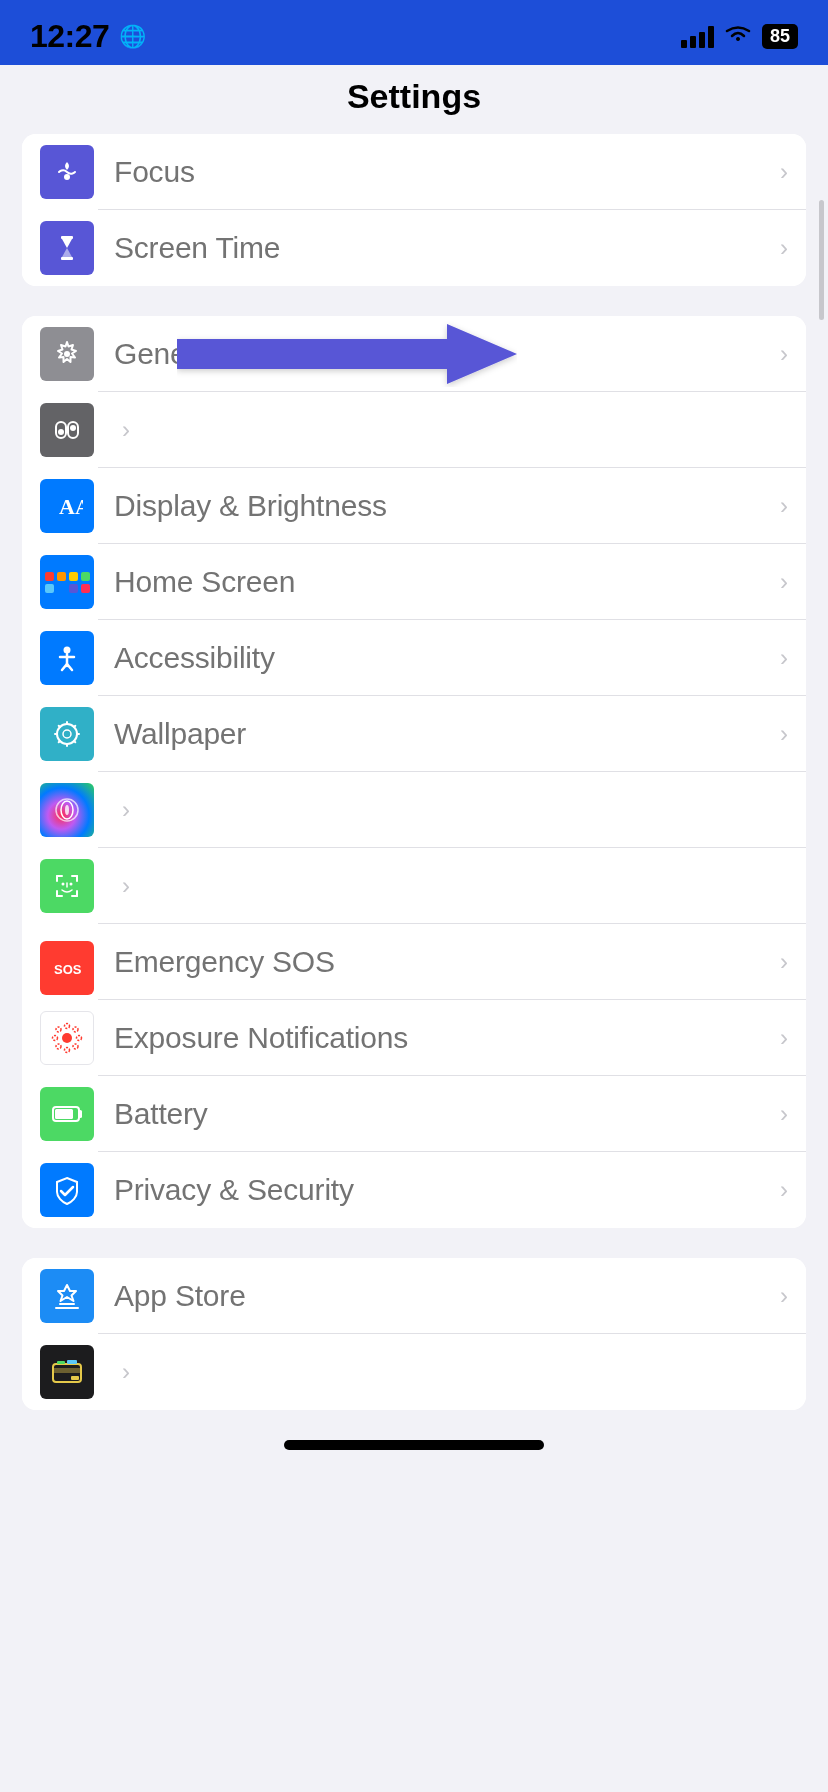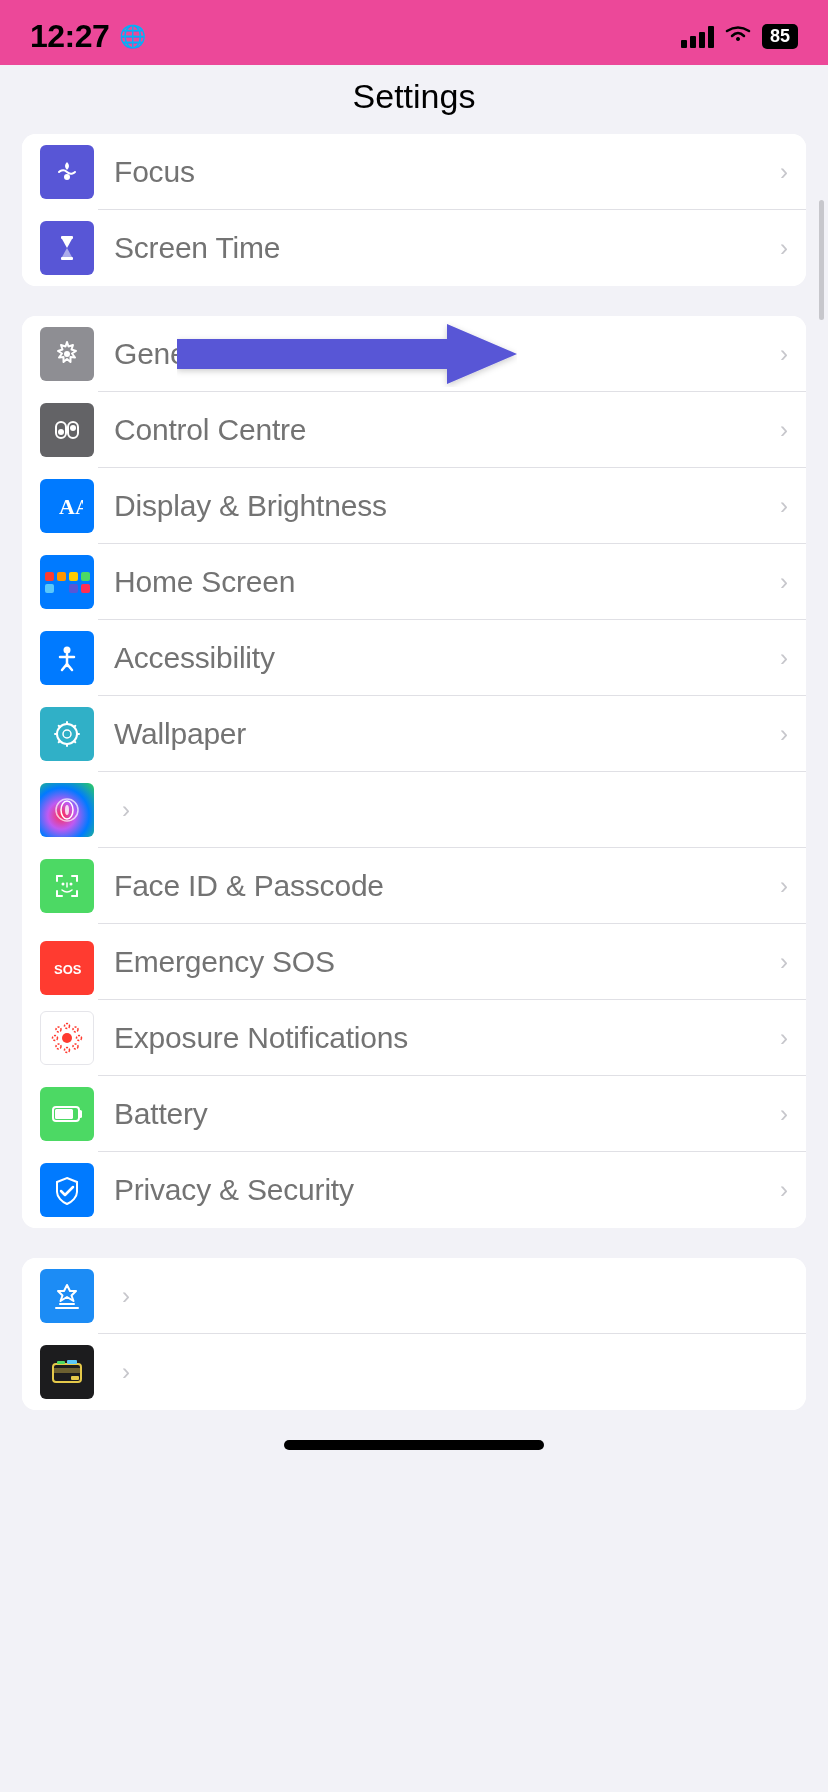--- a/index.html
+++ b/index.html
@@ -12,21 +12,21 @@
       font-family: -apple-system, 'SF Pro Text', 'Helvetica Neue', Arial, sans-serif;
       overflow-x: hidden;
     }
 
     
     .status-bar {
       display: flex;
       justify-content: space-between;
       align-items: center;
       padding: 18px 30px 10px 30px;
-      background: #ec4899;
+      background: #1d4ed8;
     }
     .status-time {
       font-size: 32px;
       font-weight: 600;
       color: #000;
       letter-spacing: -0.5px;
     }
     .status-icons {
       display: flex;
       align-items: center;
@@ -60,21 +60,21 @@
     .globe-icon {
       font-size: 22px;
       color: #000;
       margin-left: 4px;
     }
 
     
     .page-title {
       text-align: center;
       font-size: 34px;
-      font-weight: 400;
+      font-weight: 700;
       color: #000;
       padding: 12px 0 18px 0;
       background: #f2f2f7;
     }
 
     
     .settings-group {
       background: #fff;
       border-radius: 14px;
       margin: 0 22px 30px 22px;
@@ -262,21 +262,20 @@
 
   <div class="settings-row">
     <div class="row-icon icon-gray-toggle">
       <svg width="32" height="32" viewBox="0 0 32 32">
         <rect x="5" y="8" width="10" height="16" rx="5" fill="none" stroke="#fff" stroke-width="2"></rect>
         <circle cx="10" cy="18" r="3" fill="#fff"></circle>
         <rect x="17" y="8" width="10" height="16" rx="5" fill="none" stroke="#fff" stroke-width="2"></rect>
         <circle cx="22" cy="14" r="3" fill="#fff"></circle>
       </svg>
     </div>
-    <span class="row-label">Control Centre</span>
     <span class="row-chevron">›</span>
   </div>
 
   <div class="settings-row">
     <div class="row-icon icon-blue">
       <svg width="32" height="32" viewBox="0 0 32 32">
         <text x="8" y="24" font-size="22" font-weight="bold" fill="#fff" font-family="serif">AA</text>
       </svg>
     </div>
     <span class="row-label">Display &amp; Brightness</span>
@@ -352,21 +351,20 @@
         <rect x="5" y="25" width="7" height="2" rx="1" fill="#fff"></rect>
         <rect x="5" y="20" width="2" height="7" rx="1" fill="#fff"></rect>
         <rect x="20" y="25" width="7" height="2" rx="1" fill="#fff"></rect>
         <rect x="25" y="20" width="2" height="7" rx="1" fill="#fff"></rect>
         <circle cx="12" cy="14" r="1.5" fill="#fff"></circle>
         <circle cx="20" cy="14" r="1.5" fill="#fff"></circle>
         <path d="M11 20 Q16 24 21 20" fill="none" stroke="#fff" stroke-width="1.5" stroke-linecap="round"></path>
         <line x1="16" y1="13" x2="16" y2="17" stroke="#fff" stroke-width="1.5" stroke-linecap="round"></line>
       </svg>
     </div>
-    <span class="row-label">Face ID &amp; Passcode</span>
     <span class="row-chevron">›</span>
   </div>
 
   <div class="settings-row">
     <div class="row-icon icon-sos">
       <svg width="32" height="32" viewBox="0 0 32 32">
         <text x="3" y="22" font-size="13" font-weight="800" fill="#fff" font-family="Arial, sans-serif">SOS</text>
       </svg>
     </div>
     <span class="row-label">Emergency SOS</span>
@@ -419,20 +417,21 @@
 <div class="settings-group">
 
   <div class="settings-row">
     <div class="row-icon icon-appstore">
       <svg width="32" height="32" viewBox="0 0 32 32">
         <path d="M16 5 L19 11 L25 11 L20.5 15.5 L22.5 21 L16 17 L9.5 21 L11.5 15.5 L7 11 L13 11 Z" fill="none" stroke="#fff" stroke-width="2" stroke-linejoin="round"></path>
         <path d="M9 24 L23 24" stroke="#fff" stroke-width="2" stroke-linecap="round"></path>
         <path d="M5 28 L27 28" stroke="#fff" stroke-width="2" stroke-linecap="round"></path>
       </svg>
     </div>
+    <span class="row-label">App Store</span>
     <span class="row-chevron">›</span>
   </div>
 
   <div class="settings-row">
     <div class="row-icon icon-wallet">
       <svg width="36" height="36" viewBox="0 0 36 36">
         <rect x="4" y="10" width="28" height="18" rx="3" fill="none" stroke="#e5c94a" stroke-width="2"></rect>
         <rect x="4" y="14" width="28" height="5" fill="#e5c94a" opacity="0.4"></rect>
         <rect x="22" y="22" width="8" height="4" rx="1" fill="#e5c94a"></rect>
         <rect x="8" y="7" width="8" height="3" rx="1" fill="#4cd964"></rect>

